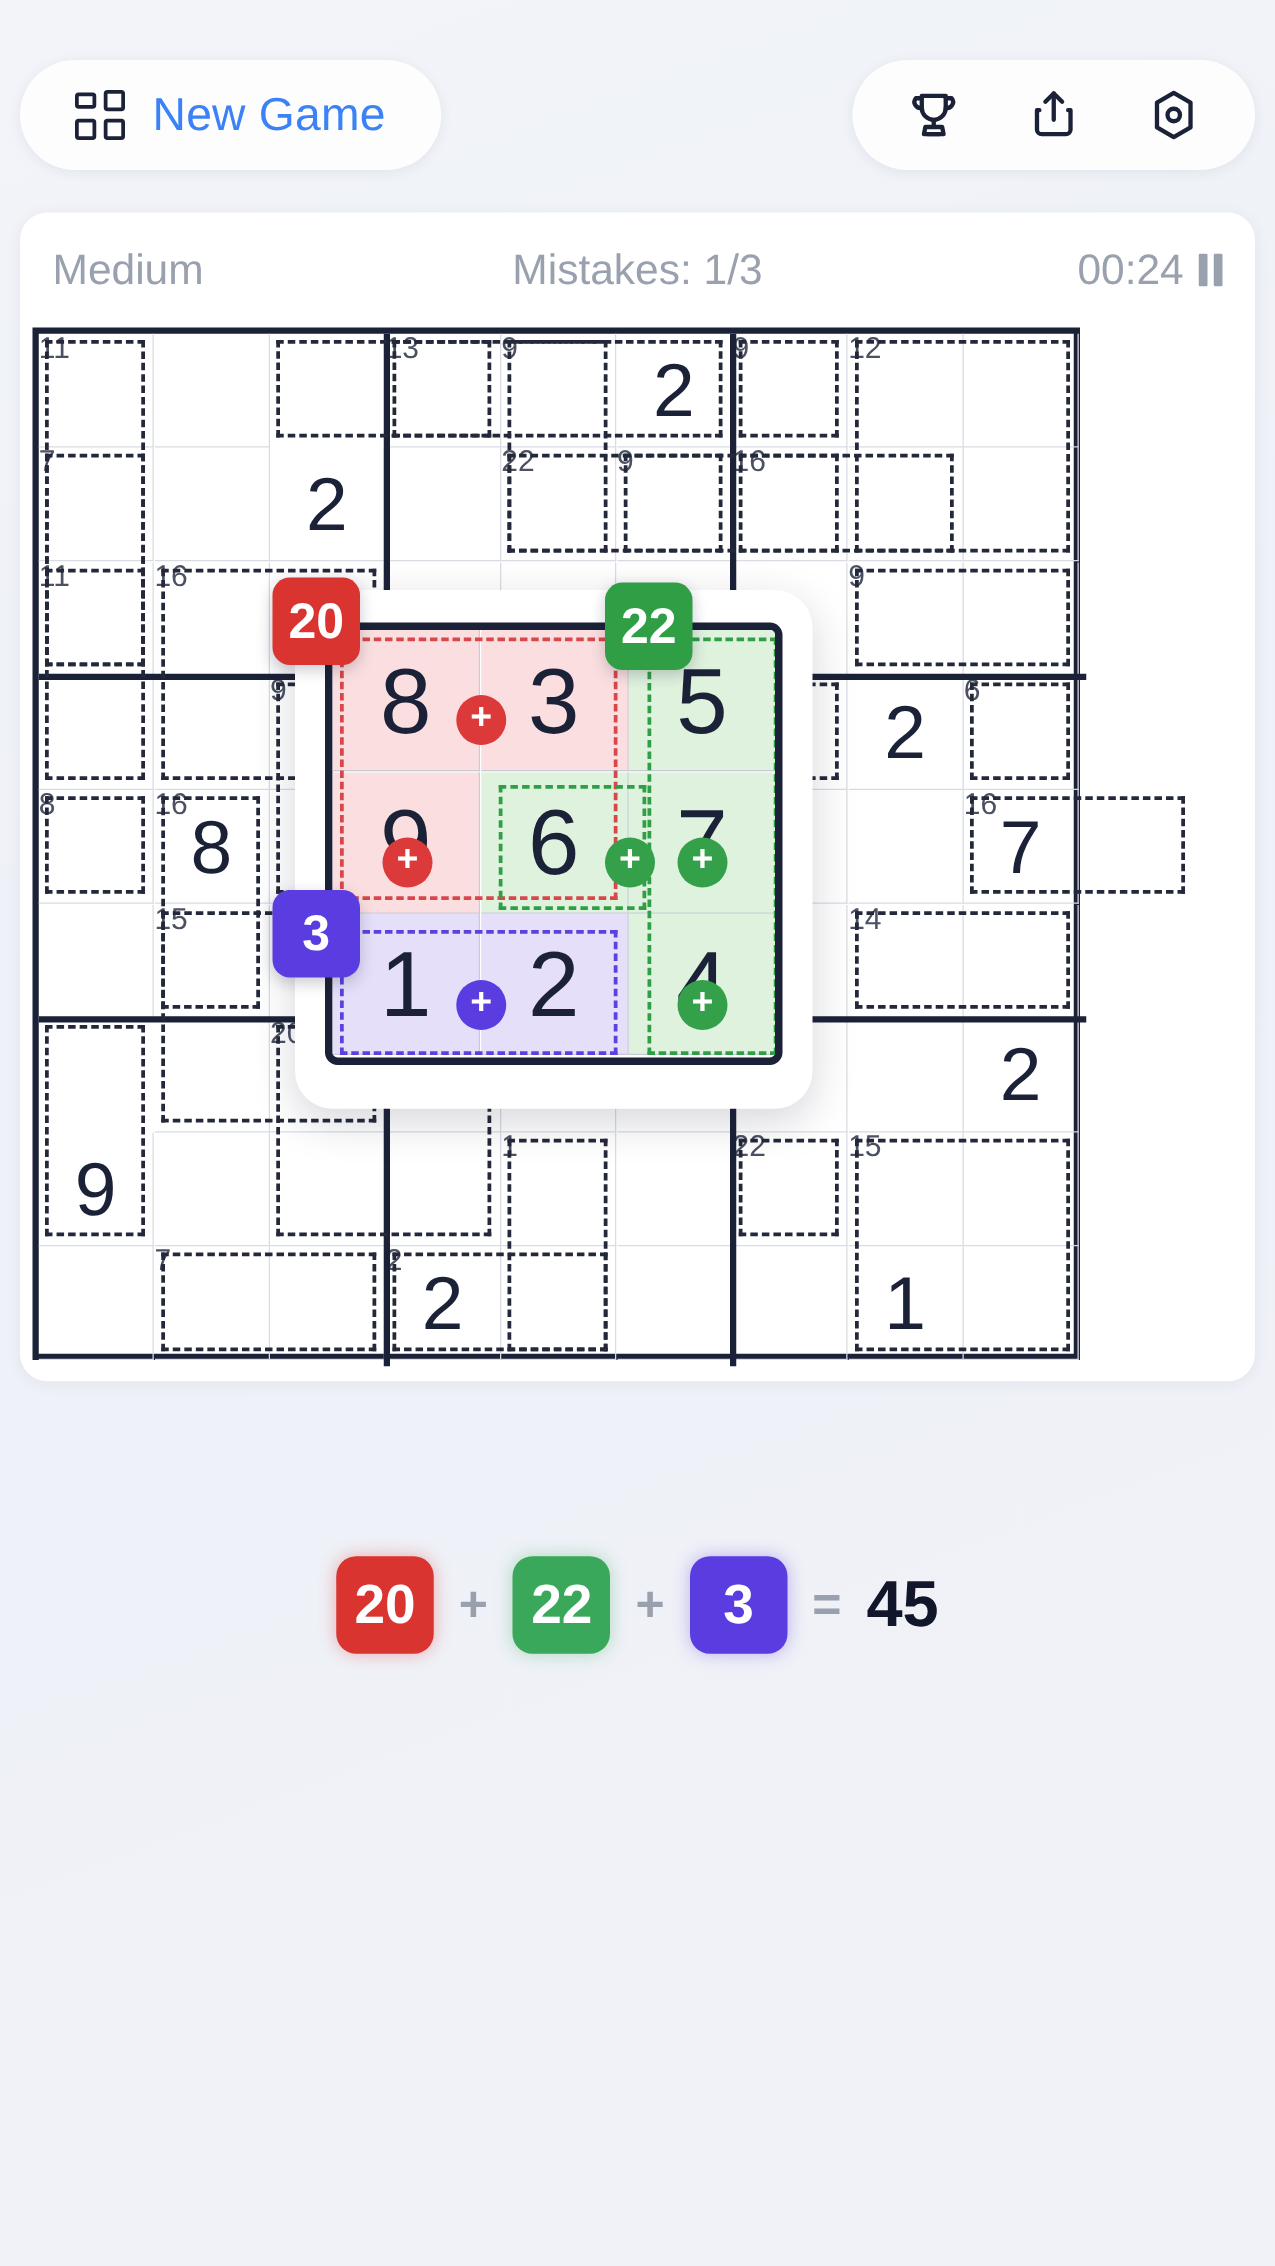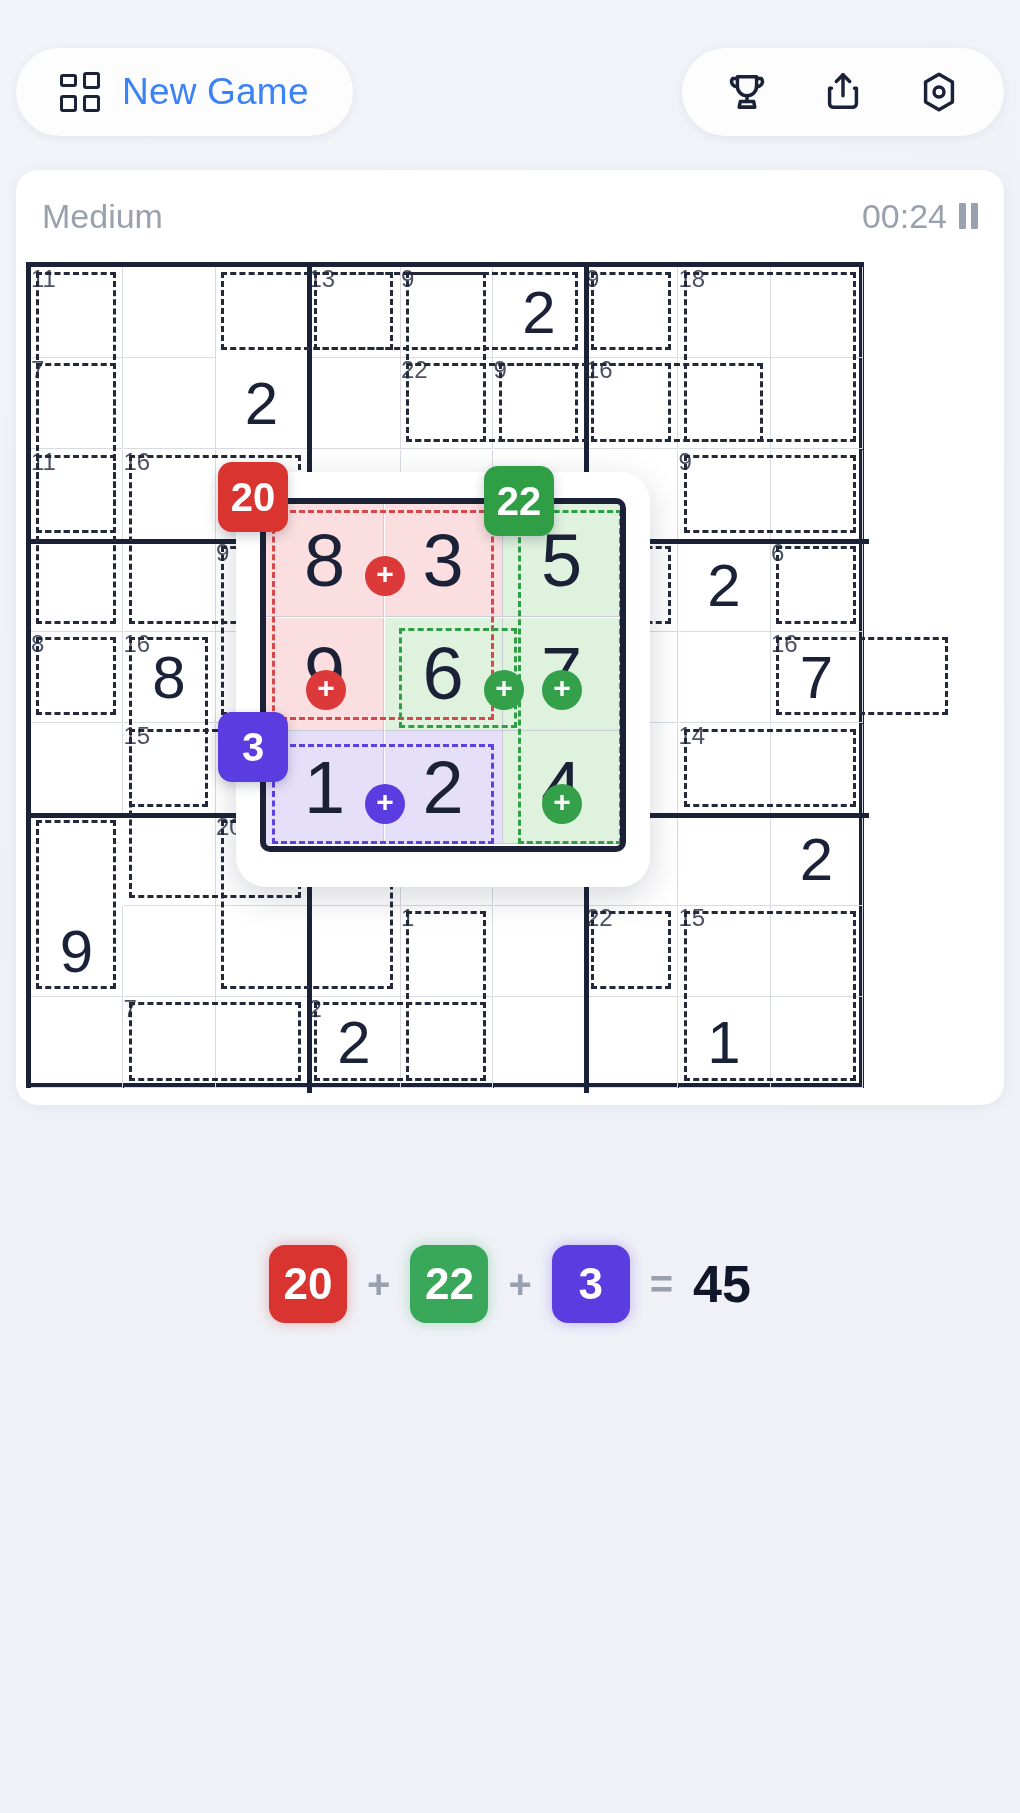--- a/index.html
+++ b/index.html
@@ -197,20 +197,21 @@
         <circle cx="12" cy="12" r="2.6"></circle>
       </svg>
     </span>
   </div>
 </div>
 
 <div class="board-card">
 
   <div class="statusbar">
     <div class="st-left">Medium</div>
+    <div class="st-mid">Mistakes: 1/3</div>
     <div class="st-right">
       <span>00:24</span>
       <span class="pause-icon">
           <b></b>
           <b></b>
         </span>
     </div>
   </div>
 
   <div class="grid-wrap">
@@ -225,21 +226,21 @@
         <div class="cell" style="left: 370px; top: 0px;">
           <div class="sum">9</div>
         </div>
         <div class="cell" style="left: 462.5px; top: 0px;">
           <div class="val">2</div>
         </div>
         <div class="cell" style="left: 555px; top: 0px;">
           <div class="sum">9</div>
         </div>
         <div class="cell" style="left: 647.5px; top: 0px;">
-          <div class="sum">18</div>
+          <div class="sum">12</div>
         </div>
         <div class="cell" style="left: 740px; top: 0px;"></div>
         <div class="cell" style="left: 0px; top: 91.3px;">
           <div class="sum">7</div>
         </div>
         <div class="cell" style="left: 92.5px; top: 91.3px;"></div>
         <div class="cell" style="left: 185px; top: 91.3px;">
           <div class="val">2</div>
         </div>
         <div class="cell" style="left: 277.5px; top: 91.3px;"></div>

